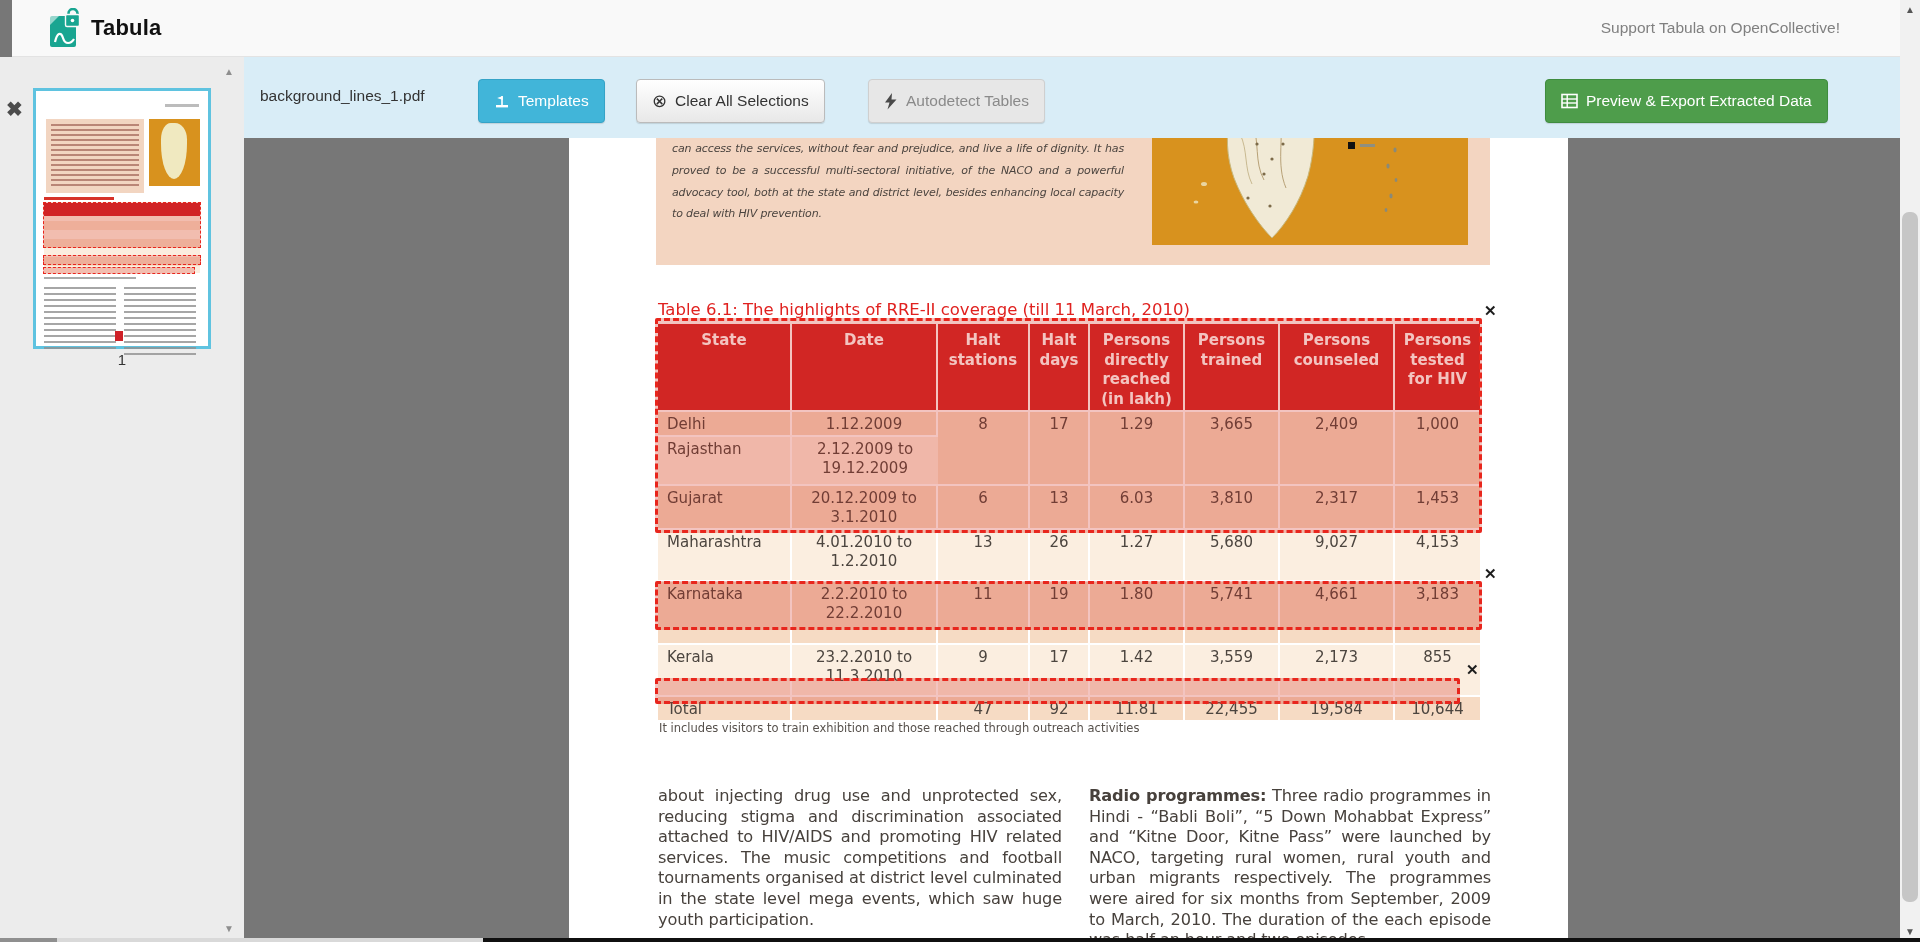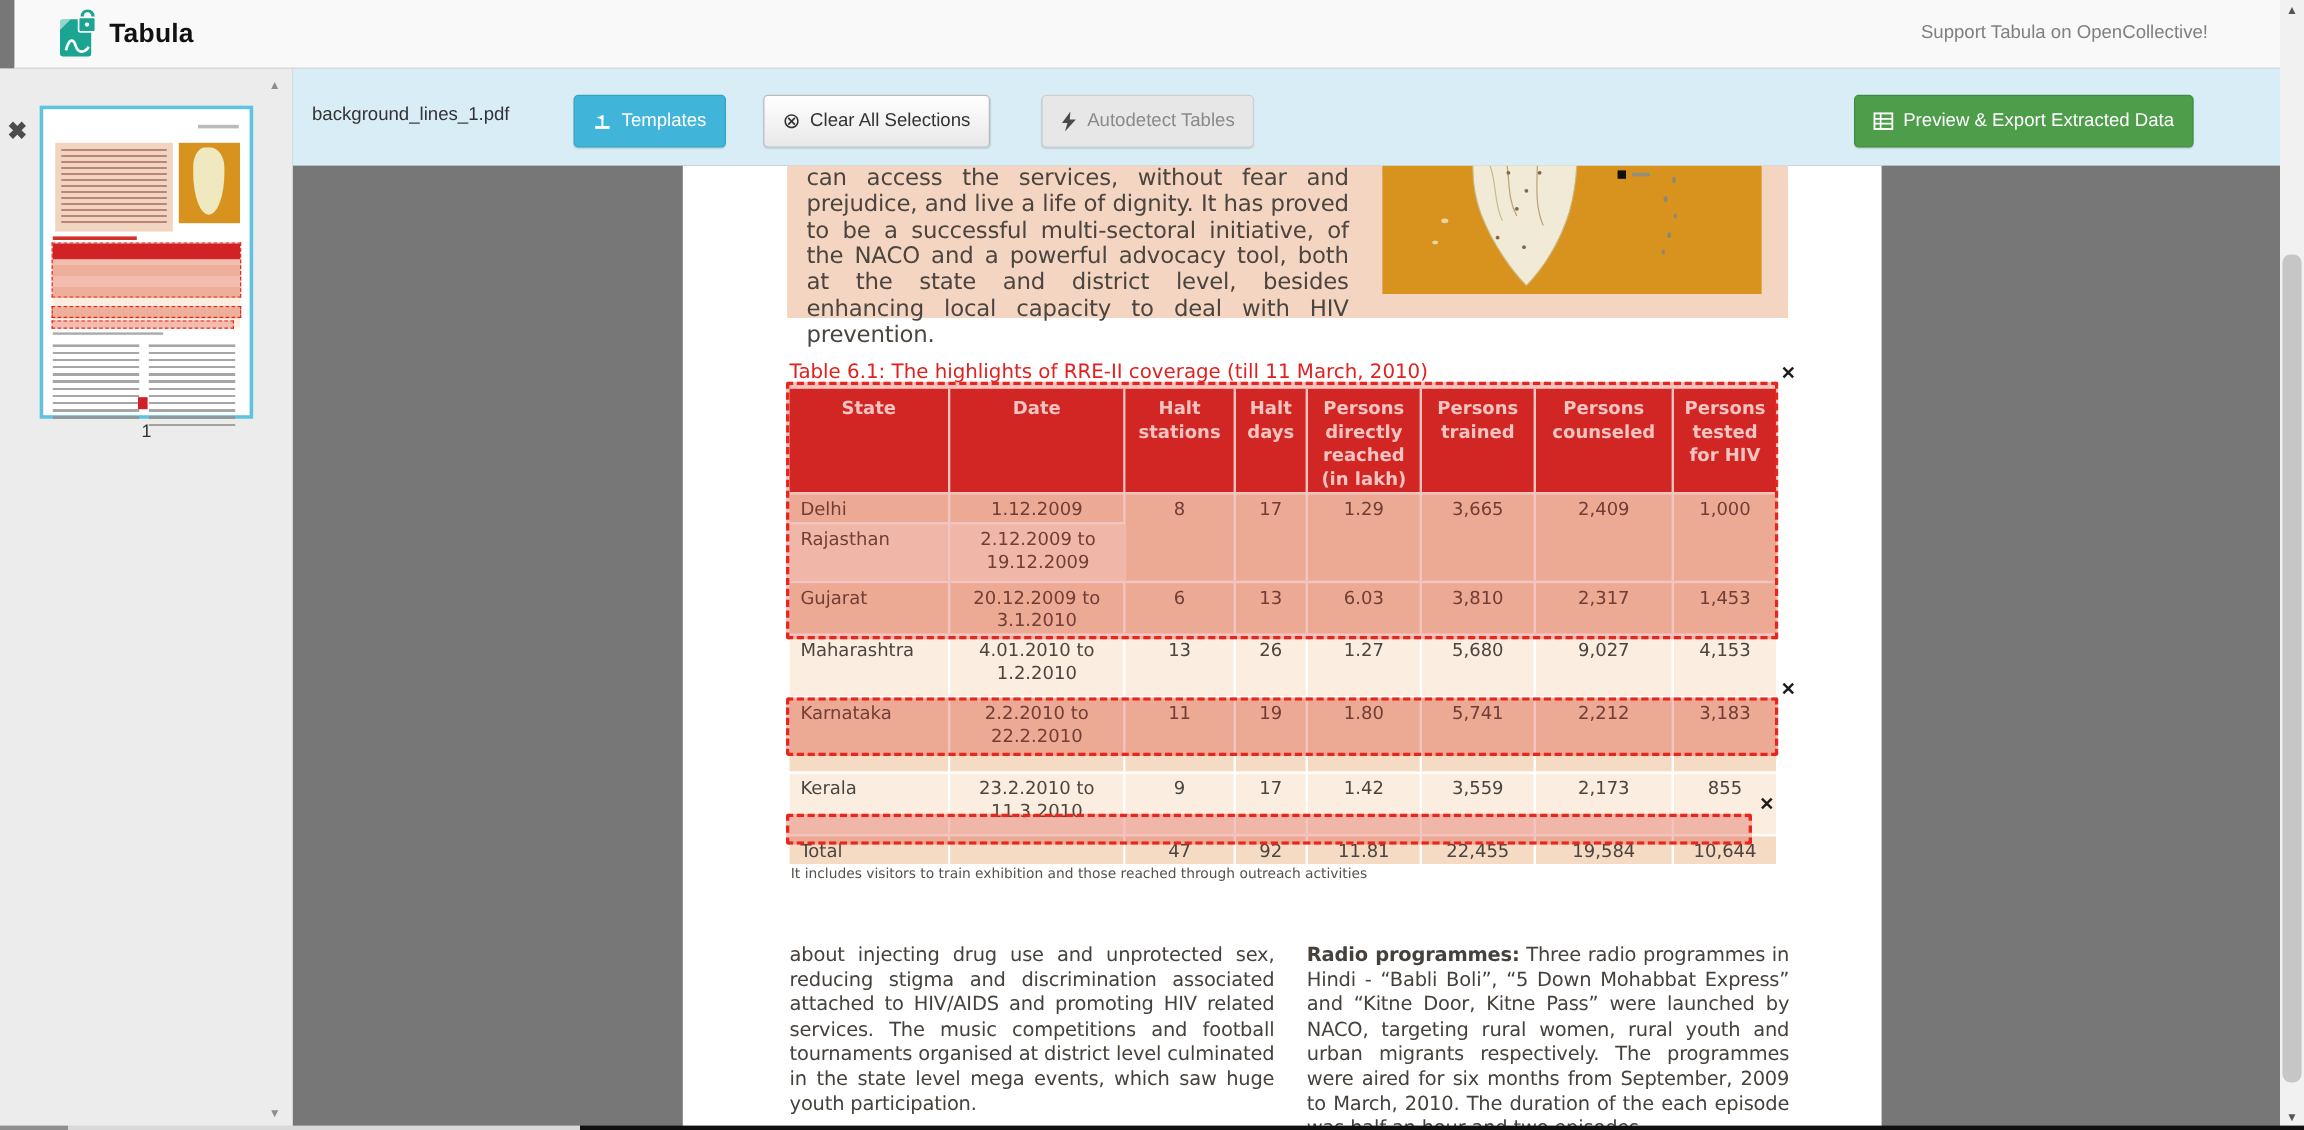--- a/index.html
+++ b/index.html
@@ -49,22 +49,22 @@
   #btn-autodetect{left:624px;background:#e7e7e7;border:1px solid #cfcfcf;color:#8a8a8a;cursor:default;}
   #btn-export{left:1301px;background:#4e9d4b;border:1px solid #3f8c3f;color:#fff;}
   .circle-x{font-size:18px;line-height:1;color:#333;}
 
   
   #main{position:absolute;left:244px;top:138px;width:1656px;height:804px;background:#777;}
   #page{position:absolute;left:325px;top:0;width:999px;height:804px;background:#fff;overflow:hidden;
     font-family:"DejaVu Sans",sans-serif;color:#47413c;}
 
   #intro-box{position:absolute;left:87px;top:-22px;width:834px;height:149px;background:#f3d5c1;}
-  #intro-text{position:absolute;left:103px;top:0px;width:452px;font-size:19px;line-height:21.8px;
-    text-align:justify;color:#4b443f;letter-spacing:-.15px;}
+  #intro-text{position:absolute;left:103px;top:0px;width:452px;font-size:11px;line-height:21.8px;
+    text-align:justify;color:#4b443f;letter-spacing:-.15px;font-style:italic;}
   #map{position:absolute;left:583px;top:-24px;width:316px;height:131px;background:#d8921e;}
 
   #tbl-title{position:absolute;left:89px;top:162px;font-size:16.5px;color:#e0211f;}
   #pdf-table{position:absolute;left:89px;top:186px;border-collapse:separate;border-spacing:0;
     table-layout:fixed;width:822px;}
   #pdf-table th{background:#d02428;color:#fff;font-size:15px;line-height:19.5px;font-weight:600;
     vertical-align:top;padding-top:7px;text-align:center;height:72px;box-sizing:border-box;
     border-right:2px solid #fff;}
   #pdf-table th:last-child{border-right:none;}
   #pdf-table td{font-size:15px;color:#4c453f;text-align:center;vertical-align:top;padding-top:3px;
@@ -265,21 +265,21 @@
           <td>9,027</td>
           <td>4,153</td>
         </tr>
         <tr class="peach" style="height:63px">
           <td class="st">Karnataka</td>
           <td>2.2.2010 to 22.2.2010</td>
           <td>11</td>
           <td>19</td>
           <td>1.80</td>
           <td>5,741</td>
-          <td>2,212</td>
+          <td>4,661</td>
           <td>3,183</td>
         </tr>
         <tr class="light" style="height:52px">
           <td class="st">Kerala</td>
           <td>23.2.2010 to 11.3.2010</td>
           <td>9</td>
           <td>17</td>
           <td>1.42</td>
           <td>3,559</td>
           <td>2,173</td>

